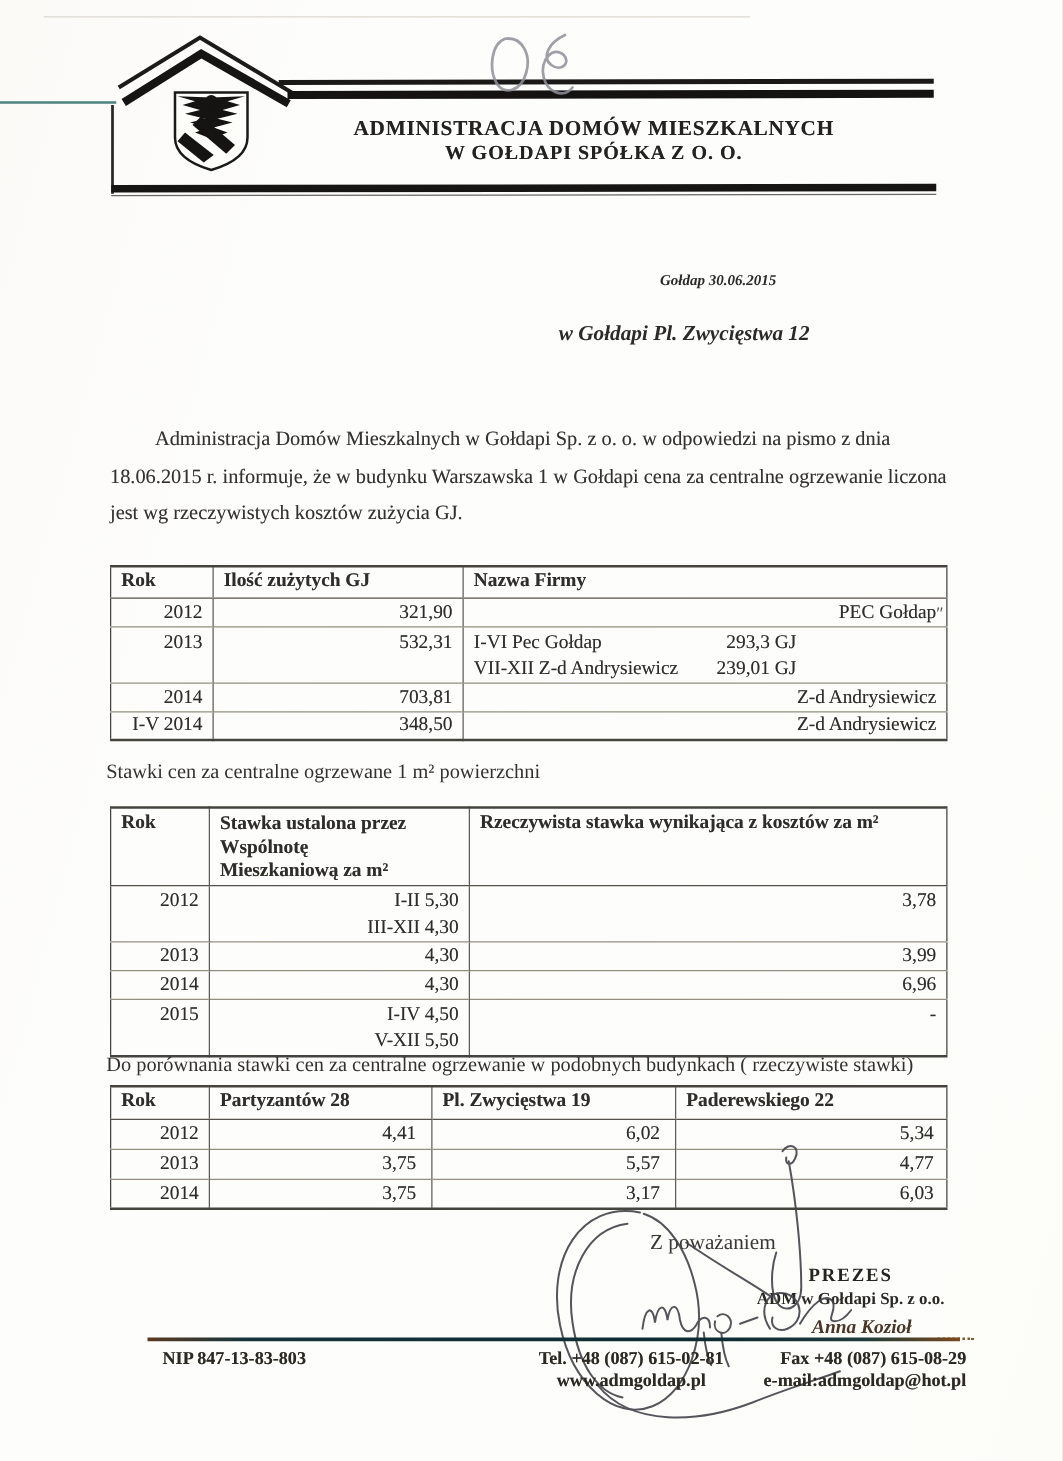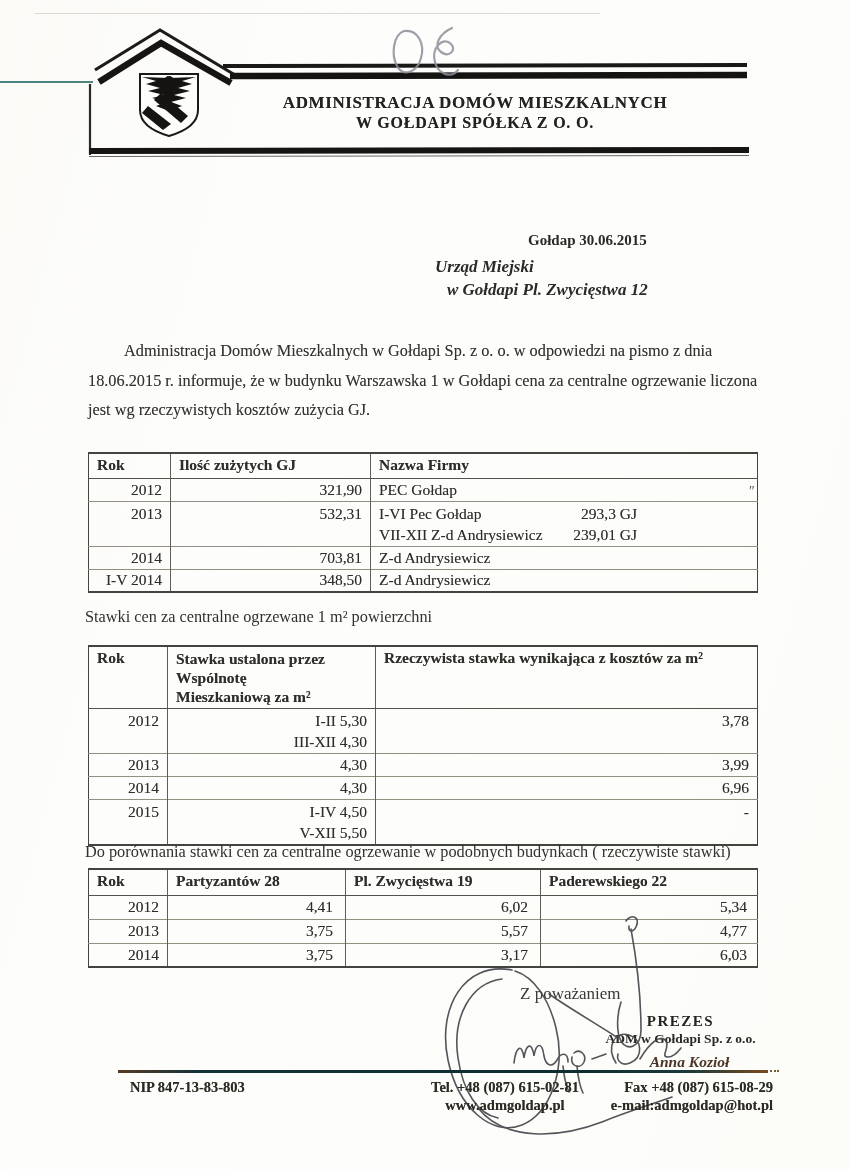--- a/index.html
+++ b/index.html
@@ -14,21 +14,21 @@
 
   
   .top-faint-line { left:35px; top:13px; width:565px; height:1px; background:#dbd8d1; }
   .teal-edge-line { left:0; top:81px; width:93px; height:2px; background:#2e6e6b; opacity:.85; }
 
   
   .org-name { left:275px; top:93px; width:400px; text-align:center; }
   .org-name .l1 { font-size:17px; font-weight:bold; letter-spacing:.6px; color:#23221f; text-shadow:0 0 .5px rgba(40,38,34,.55); }
   .org-name .l2 { font-size:16px; font-weight:bold; letter-spacing:.8px; color:#23221f; margin-top:1px; text-shadow:0 0 .5px rgba(40,38,34,.55); }
 
-  .dateline { left:528px; top:217px; font-size:15px; font-weight:bold; color:#2b2a26;margin-top:15px; }
+  .dateline { left:528px; top:217px; font-size:12px; font-weight:bold; font-style:italic; color:#2b2a26; }
   .addressee { left:435px; top:255px; font-size:17px; font-weight:bold; font-style:italic; line-height:23px; color:#2b2a26; }
   .addressee .ind { margin-left:12px; }
 
   .body-par {
     left:88px; top:336px; width:676px; font-size:16.3px; line-height:29.5px;
     text-indent:36px; color:#343230; text-shadow:0 0 .5px rgba(52,50,46,.4);
   }
 
   .sec1-title { left:90px; top:425px; font-size:16px; color:#33312d; }
   .sec1-title b { font-weight:bold; }
@@ -46,21 +46,21 @@
   table.doc-table th {
     text-align:left; font-weight:bold; padding:2px 8px; vertical-align:top;
     border-bottom:1.2px solid #55524b;
   }
   table.doc-table td { padding:1px 8px; vertical-align:middle; }
   table.doc-table td + td, table.doc-table th + th { border-left:1.2px solid #605d56; }
   table.doc-table tbody tr + tr td { border-top:1.1px solid #938e82; }
   table.doc-table thead tr th { border-top:none; }
   td.rok { text-align:right; padding-right:12px; }
   td.val { text-align:right; padding-right:8px; }
-  td.firm { text-align:left; }
+  td.firm { text-align:right; }
   .firm-line { display:flex; line-height:21px; }
   .firm-line .amt { margin-left:auto; margin-right:112px; }
   .two-line div { line-height:21px; text-align:right; }
   .t1 { left:88px; top:452px; width:669px; }
   .t2 { left:88px; top:645px; width:669px; }
   .t3 { left:88px; top:868px; width:669px; }
   .hdr2 { line-height:19px; }
 
   .ditto { left:749px; top:484px; font-size:14px; color:#55524c; letter-spacing:2px; }
 
@@ -129,21 +129,20 @@
 
   <svg class="abs overlay" style="left:0;top:0;" width="850" height="1169" viewBox="0 0 850 1169" aria-label="08">
     <g fill="none" stroke="#8f8f9a" stroke-width="2.2" stroke-linecap="round" opacity=".85">
       <path d="M404,31 C418,29 425,44 421,58 C417,73 403,77 397,66 C391,55 393,35 404,31"></path>
       <path d="M452,28 C439,34 433,46 441,52 C449,58 457,50 451,44 C443,36 431,48 435,62 C438,74 451,79 458,70"></path>
     </g>
   </svg>
 
   <div class="abs dateline">Gołdap 30.06.2015</div>
   <div class="abs addressee">
-    <div>Urząd Miejski</div>
     <div class="ind">w Gołdapi  Pl. Zwycięstwa 12</div>
   </div>
 
   <div class="abs body-par">Administracja Domów Mieszkalnych w Gołdapi Sp. z o. o. w odpowiedzi na pismo z dnia 18.06.2015 r. informuje, że w budynku Warszawska 1 w Gołdapi cena za centralne ogrzewanie liczona jest wg rzeczywistych kosztów zużycia GJ.</div>
 
 
   <table class="abs doc-table t1">
     <colgroup>
         <col style="width:82px">
         <col style="width:200px">

